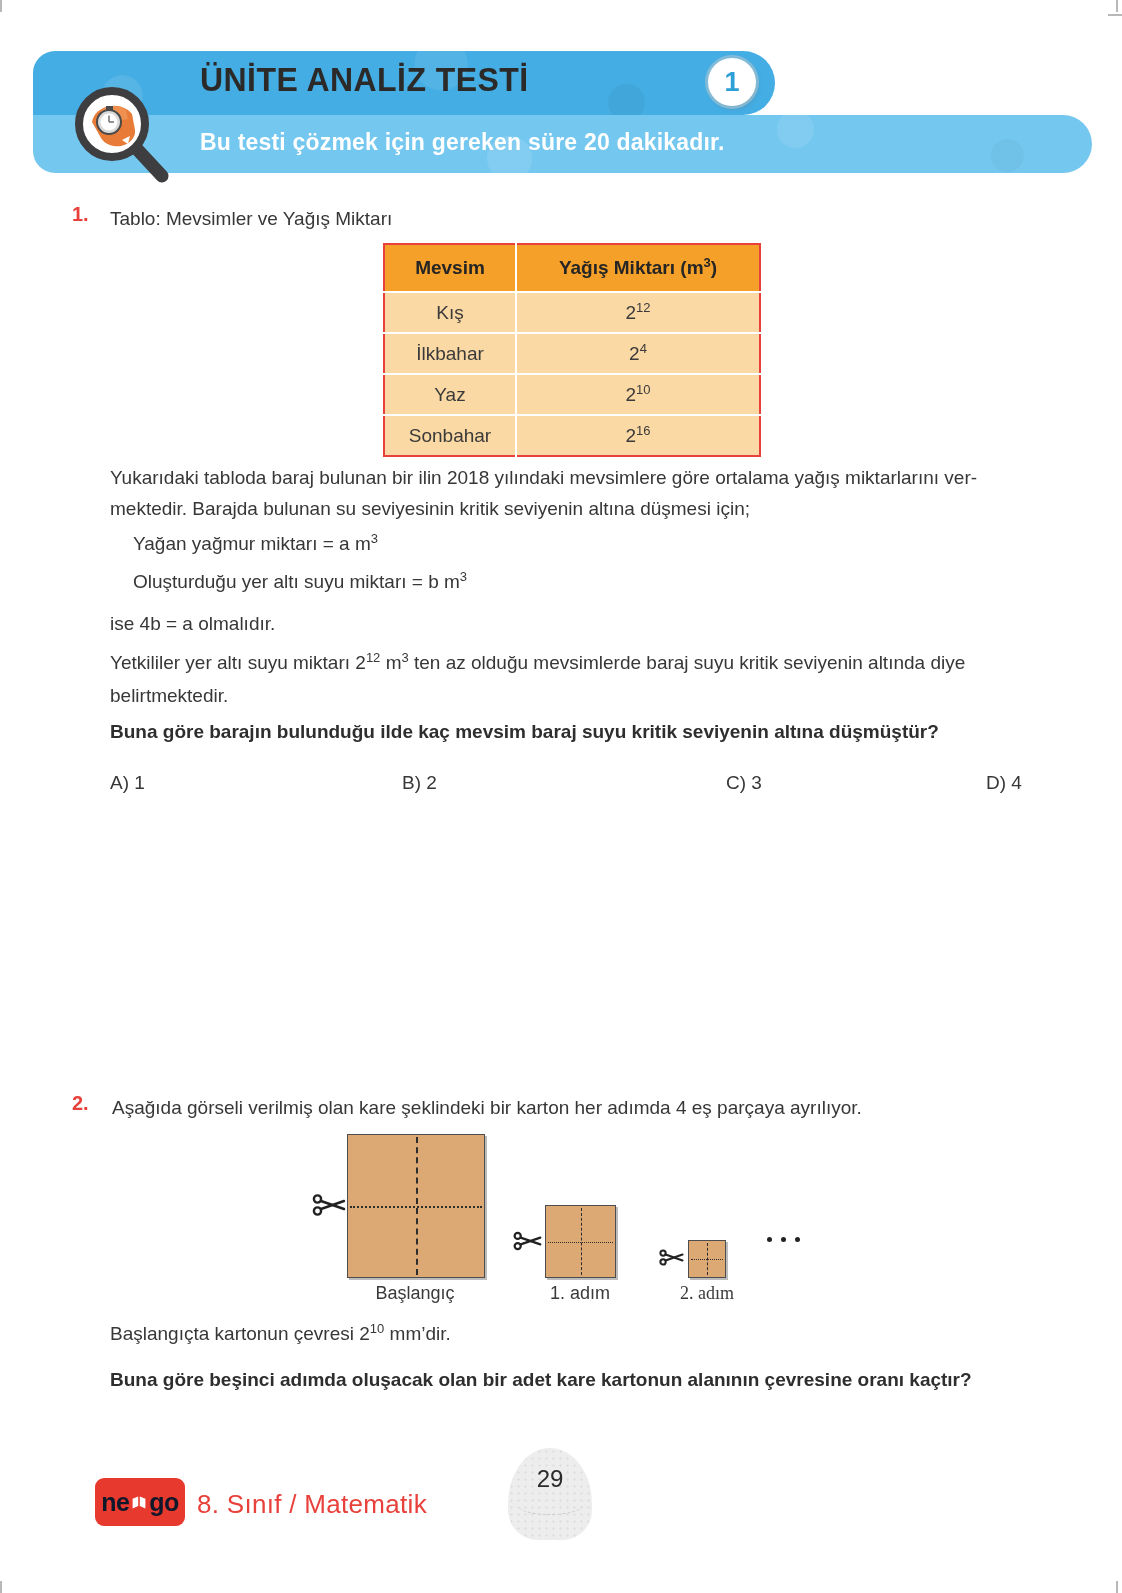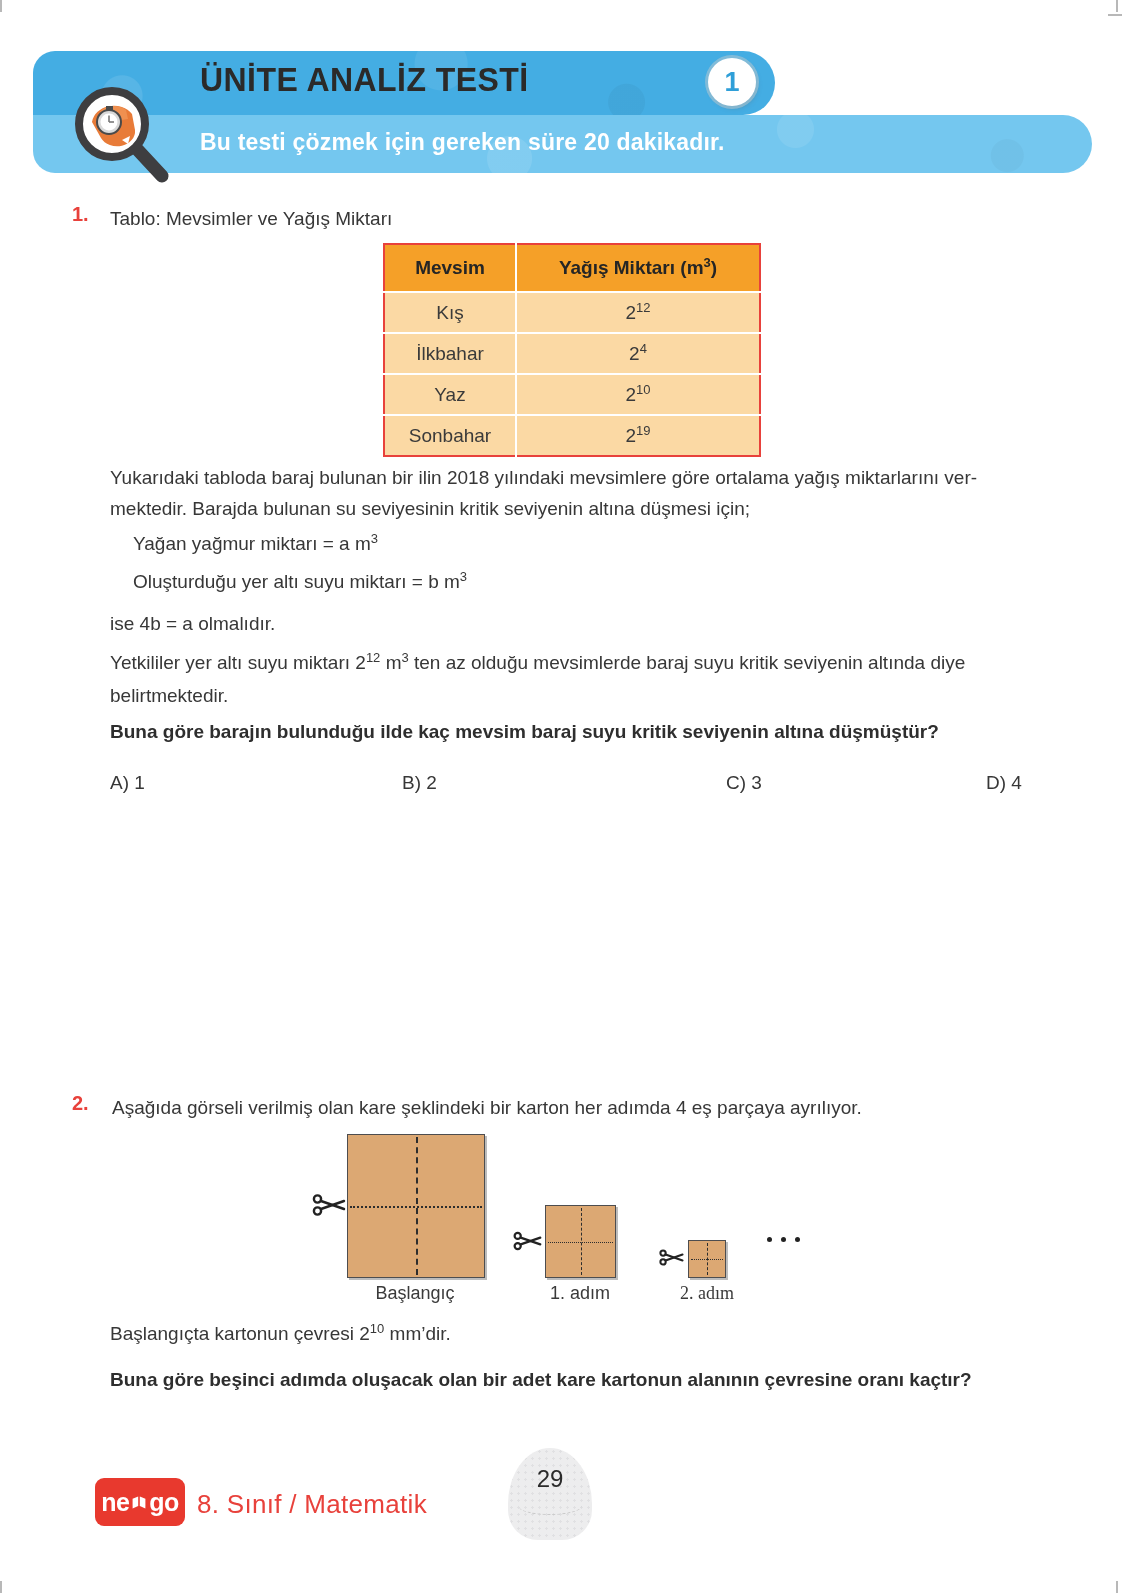--- a/index.html
+++ b/index.html
@@ -48,21 +48,21 @@
   .card{position:absolute;background:#dca873;border:1px solid #4d4d4f;box-shadow:2px 2px 0 #bcbcbc;}
   .vline{position:absolute;top:2px;bottom:2px;left:50%;border-left:2px dashed #2d2d2d;}
   .hline{position:absolute;left:2px;right:2px;top:50%;border-top:2px dotted #2d2d2d;}
   .fig-label{position:absolute;font-size:18px;color:#3a3a3a;text-align:center;}
   .scissors{position:absolute;}
   .dots3{position:absolute;display:flex;gap:9px;}
   .dots3 i{width:5px;height:5px;border-radius:50%;background:#222;}
   
   .logo{position:absolute;left:95px;top:1478px;width:90px;height:48px;background:#e8392e;border-radius:9px;
         display:flex;align-items:center;justify-content:center;gap:2px;}
-  .logo span{color:#ffffff;font-size:25px;font-weight:bold;letter-spacing:-.5px;}
+  .logo span{color:#0f172a;font-size:25px;font-weight:bold;letter-spacing:-.5px;}
   .course{position:absolute;left:197px;top:1489px;font-size:26px;color:#e8413b;letter-spacing:.3px;white-space:nowrap;}
   .page-badge{position:absolute;left:508px;top:1448px;width:84px;height:92px;background:#ededee;
               border-radius:42px 42px 30px 30px / 56px 56px 30px 30px;
               background-image:radial-gradient(#e0e0e2 1px,transparent 1.2px);background-size:7px 7px;}
   .page-badge .num{position:absolute;left:0;right:0;top:17px;text-align:center;font-size:24px;color:#2b2b2b;}
   .page-badge::after{content:"";position:absolute;left:10px;right:10px;top:48px;height:18px;
                      border-bottom:1px dashed #c9c9c9;border-radius:50%;}
 </style>
 </head>
 <body>
@@ -112,21 +112,21 @@
     <tr>
       <td>İlkbahar</td>
       <td><span>2</span><sup>4</sup></td>
     </tr>
     <tr>
       <td>Yaz</td>
       <td><span>2</span><sup>10</sup></td>
     </tr>
     <tr>
       <td>Sonbahar</td>
-      <td><span>2</span><sup>19</sup></td>
+      <td><span>2</span><sup>16</sup></td>
     </tr>
   </tbody>
     </table>
 
   <div class="body-text" style="left:110px;top:462px;width:940px;">
     <span>Yukarıdaki tabloda baraj bulunan bir ilin 2018 yılındaki mevsimlere göre ortalama yağış miktarlarını ver-</span><br><span>mektedir. Barajda bulunan su seviyesinin kritik seviyenin altına düşmesi için;</span>
   </div>
 
   <div class="body-text" style="left:133px;top:528px;">
     <span>Yağan yağmur miktarı = a m</span><sup>3</sup>

